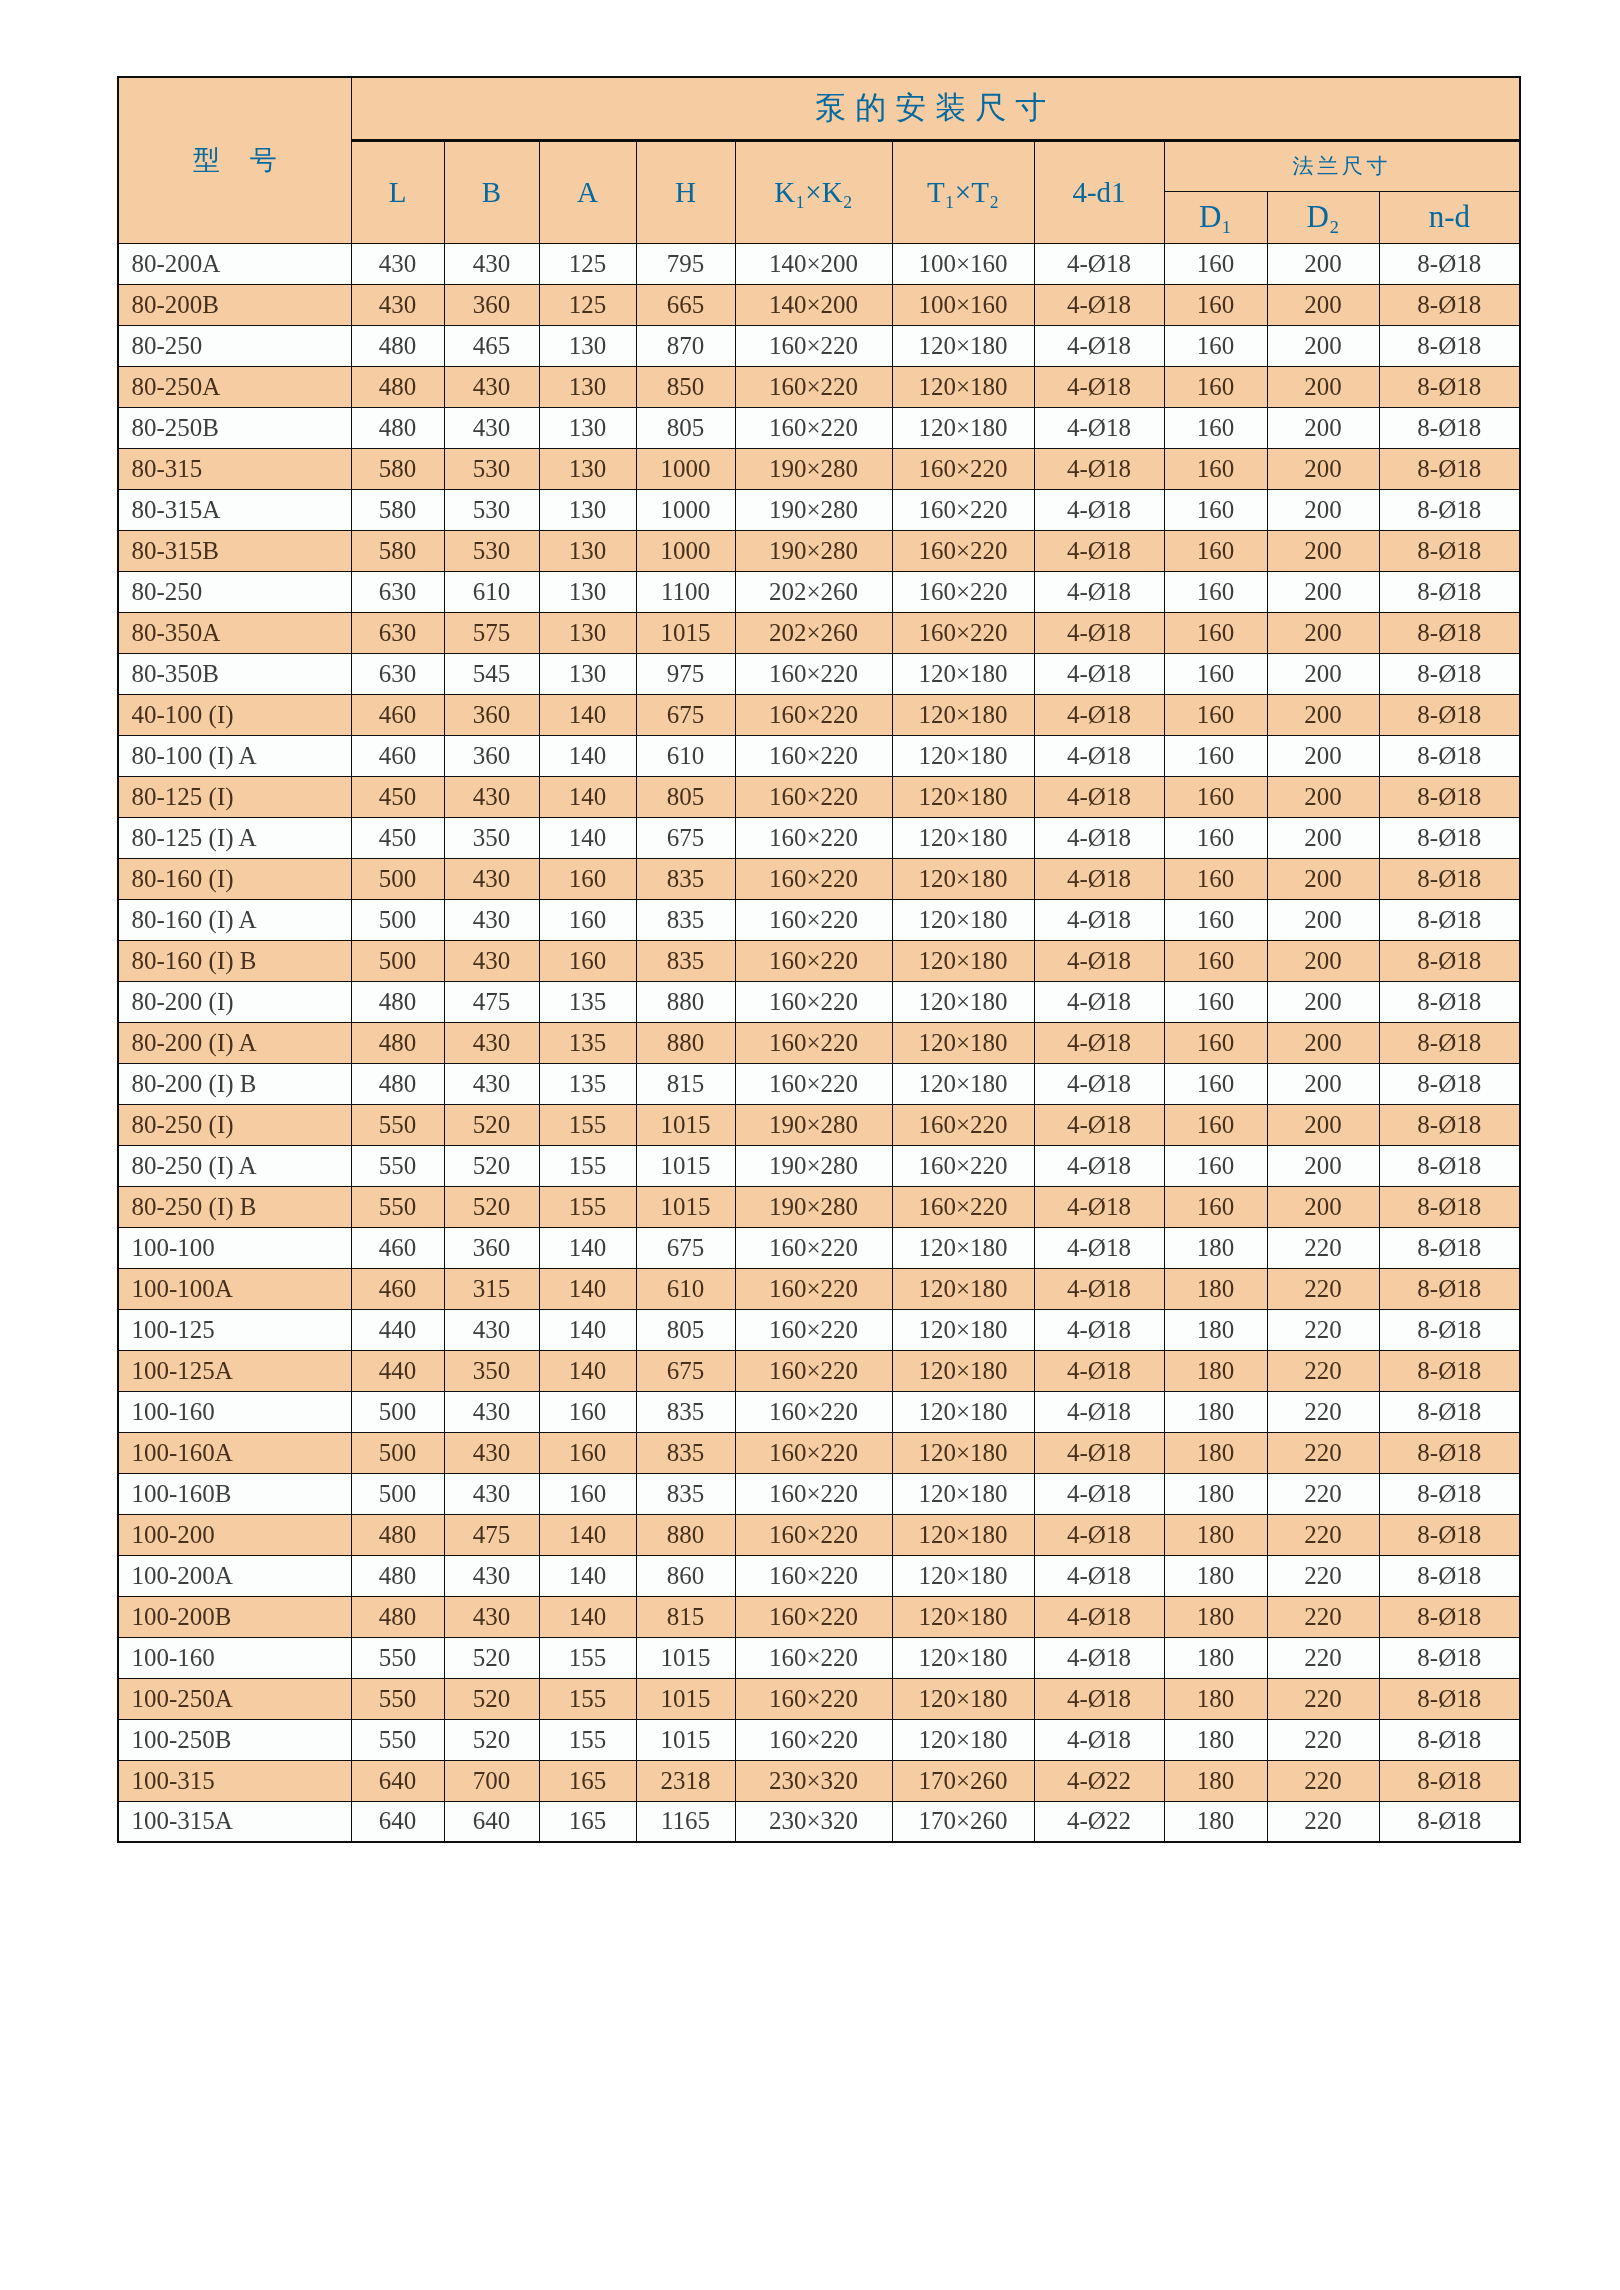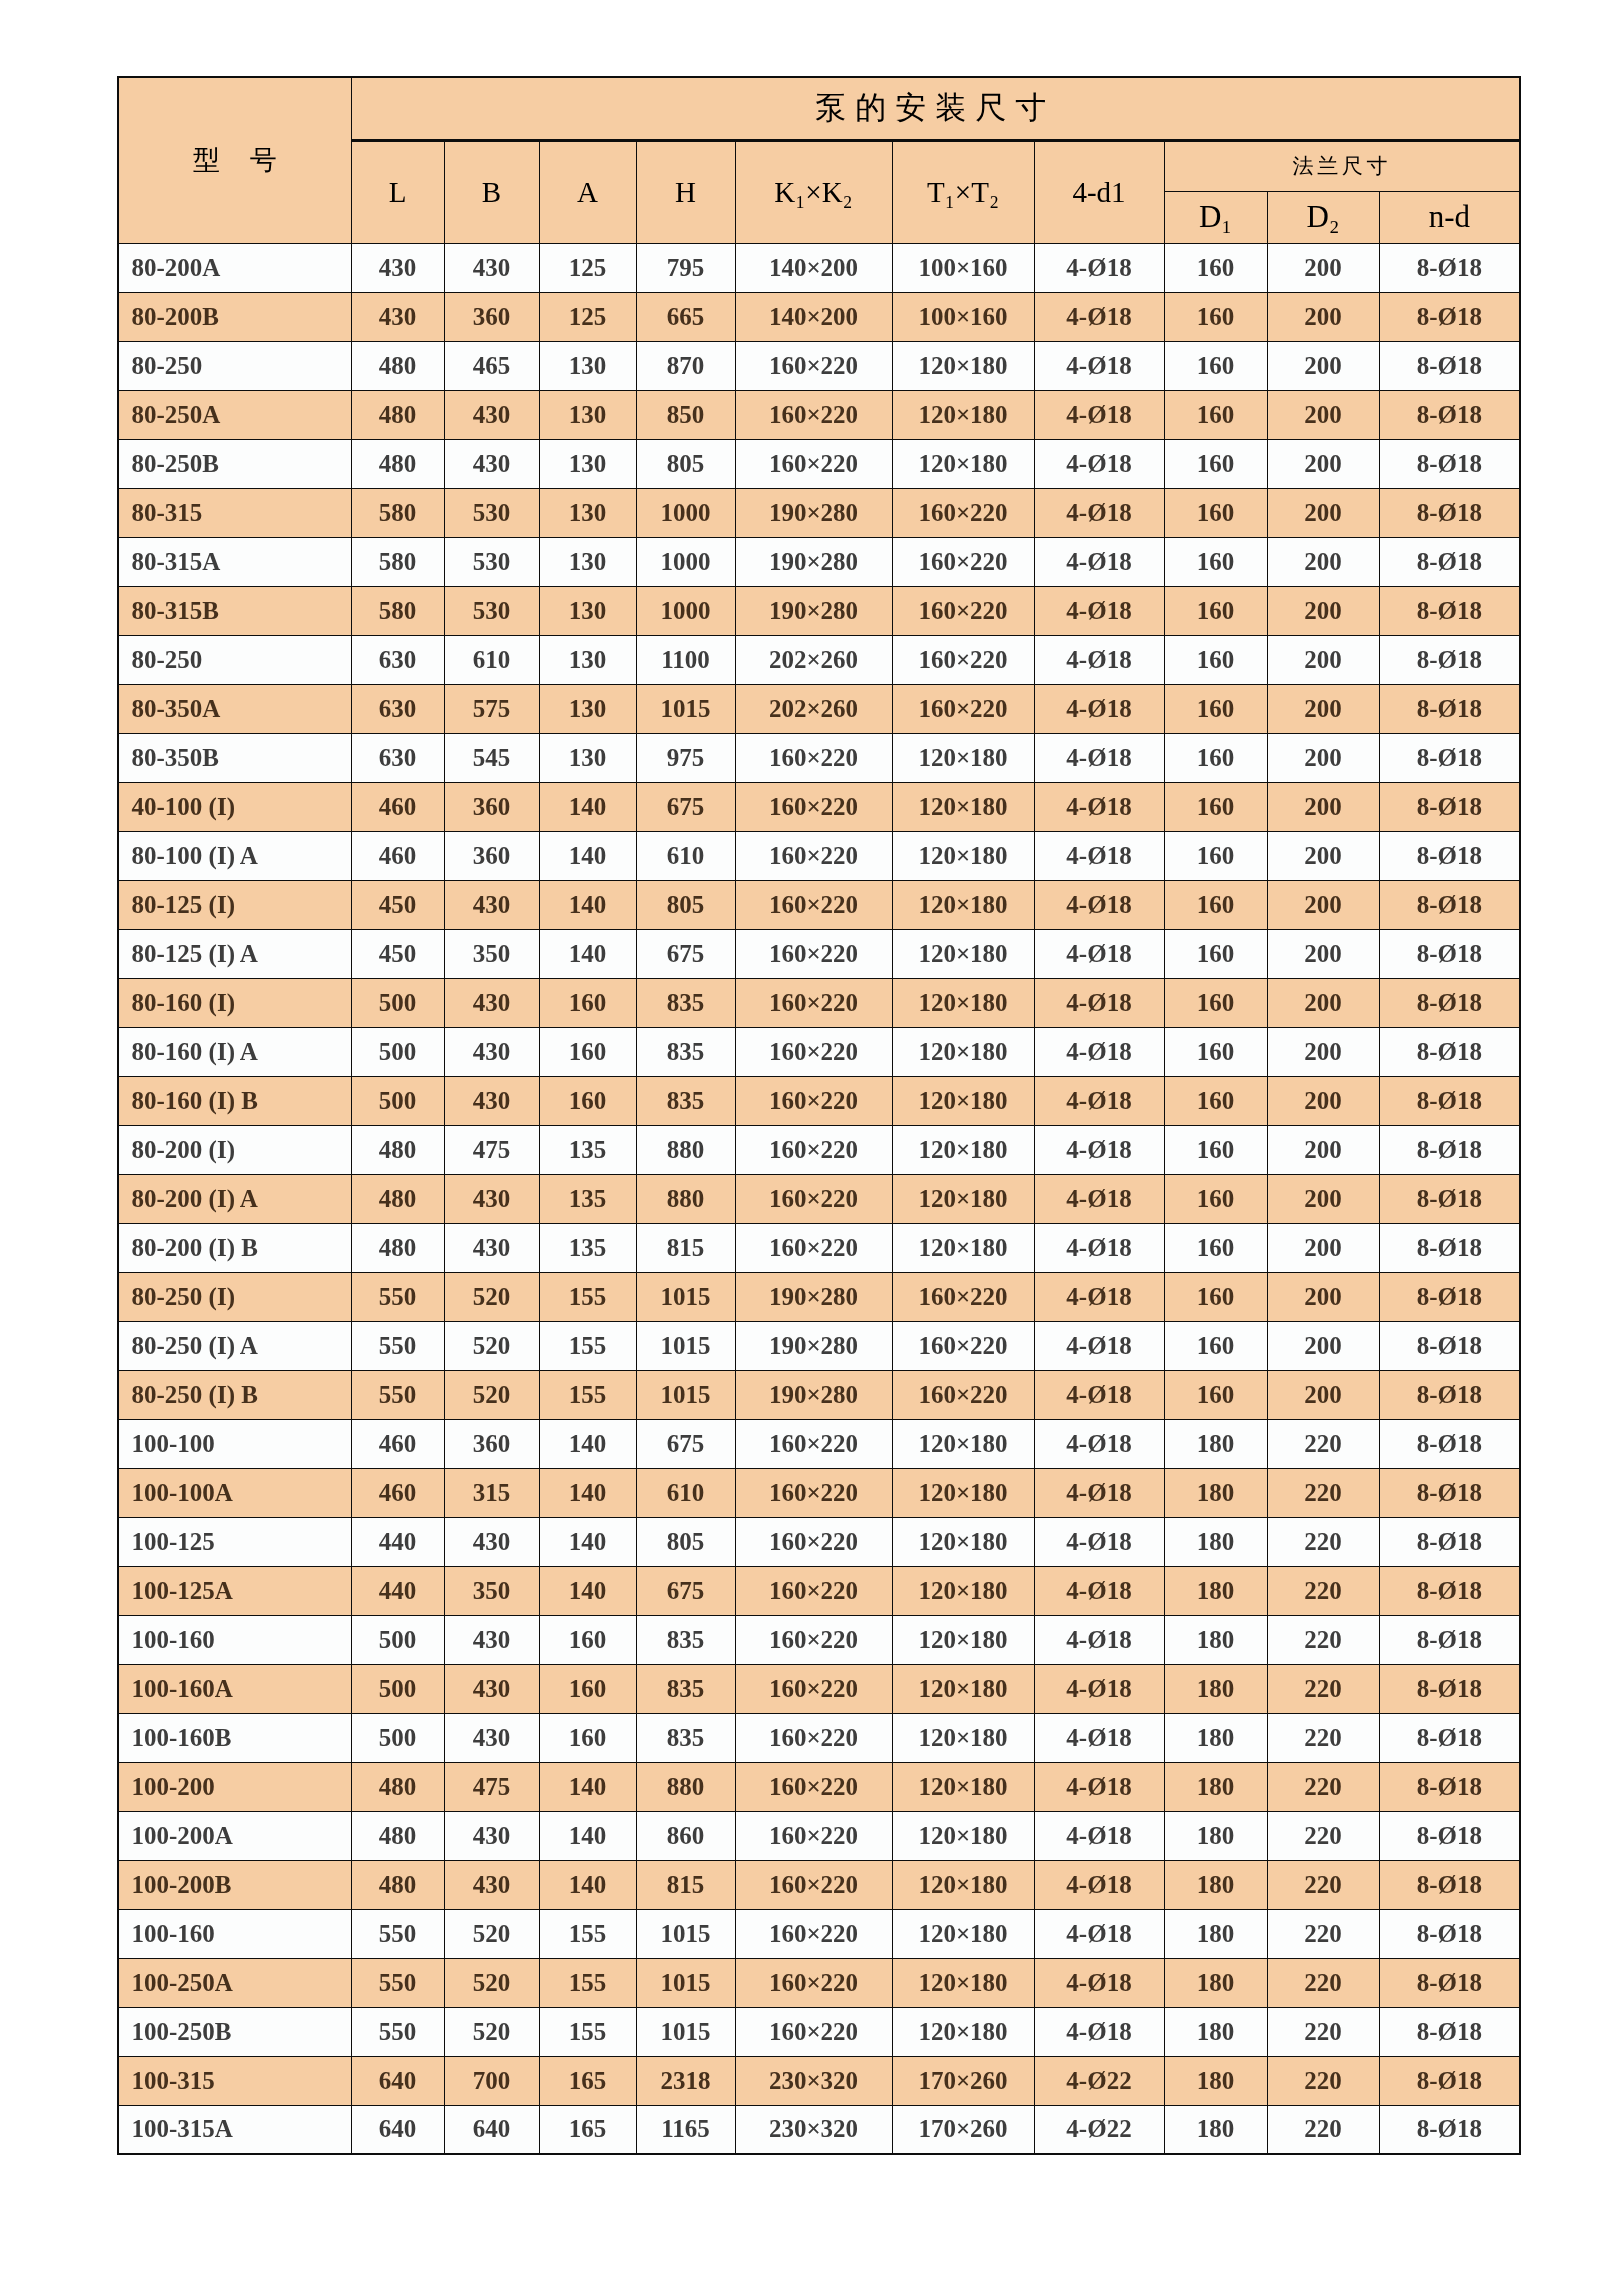--- a/index.html
+++ b/index.html
@@ -19,31 +19,31 @@
     border:1.8px solid #0d0d0d;
     text-align:center;
     vertical-align:middle;
     padding:0;
     overflow:hidden;
     white-space:nowrap;
   }
   thead th {
     background:#F6CDA3;
     font-weight:normal;
-    color:#000000;
+    color:#0369a1;
   }
   tr.hdr-top    { height:63px; }
   tr.hdr-mid    { height:51px; }
   tr.hdr-bottom { height:52px; }
   .title-cell   { font-size:31px; letter-spacing:9px; border-bottom:3.6px solid #0d0d0d !important; }
   .model-header { font-size:27px; word-spacing:23px; }
   .col-head     { font-size:29px; }
   .flange-head  { font-size:21px; letter-spacing:3.6px; }
   .sub-head     { font-size:31px; }
-  tbody tr { height:49px;font-weight:bold; }
+  tbody tr { height:41px; }
   tbody td { font-size:25px; }
   tbody tr:nth-child(odd)  td { background:#FCFDFD; color:#3D3D3D; }
   tbody tr:nth-child(even) td { background:#F6CDA3; color:#46301C; }
   tbody td.model-cell { text-align:left; padding-left:12.5px; }
 </style>
 </head>
 <body>
 
 <div class="table-wrap">
   <table class="dims">

